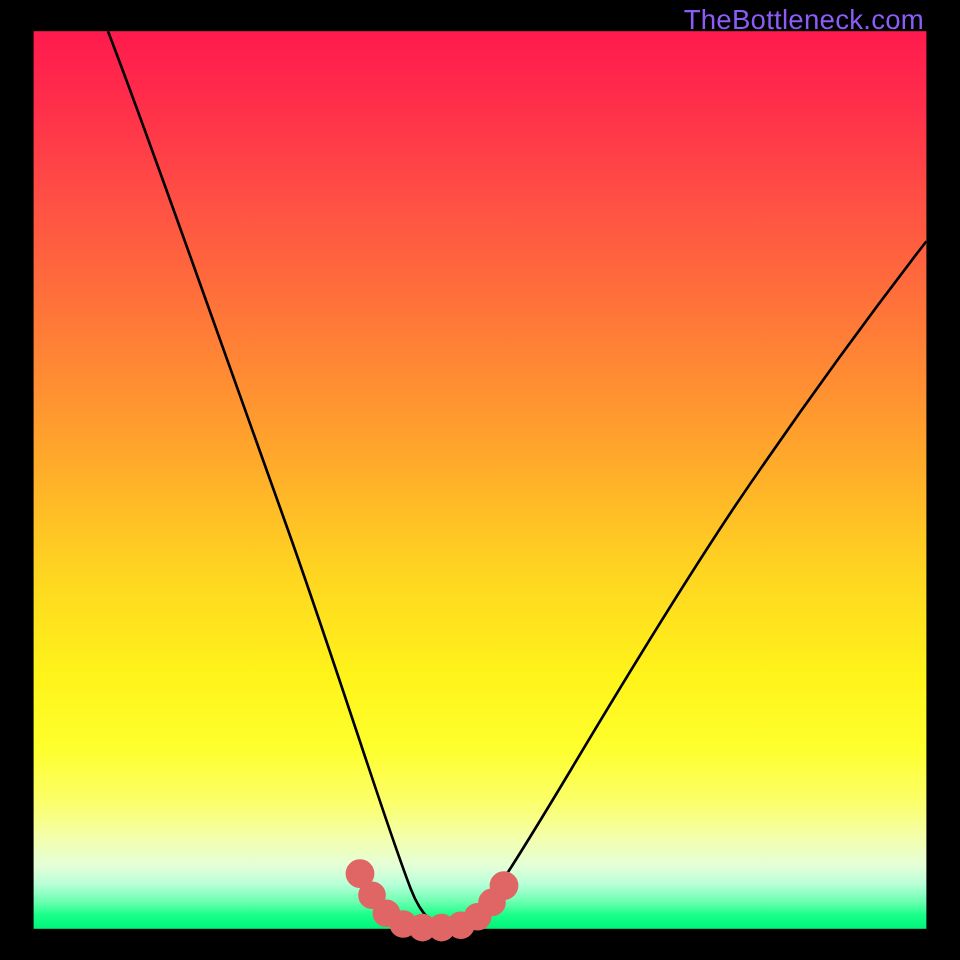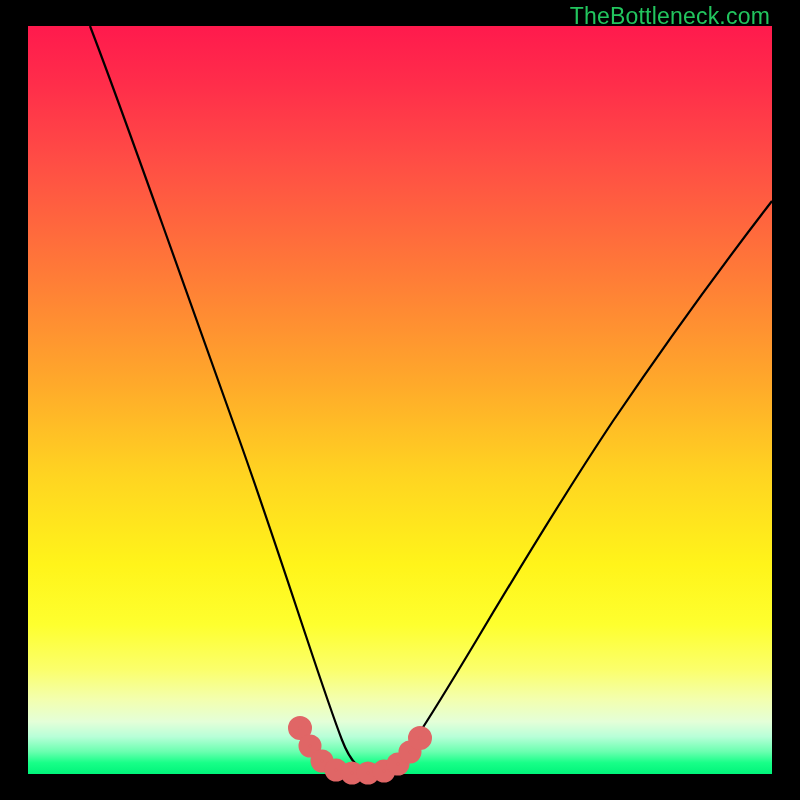--- a/index.html
+++ b/index.html
@@ -49,21 +49,21 @@
     left: 0;
     top: 0;
     width: 744px;
     height: 748px;
     overflow: visible;
   }
   .watermark {
     position: absolute;
     top: 3px;
     right: 30px;
-    color: #22c55e;
+    color: #8b5cf6;
     font-family: Arial, Helvetica, sans-serif;
     font-size: 23px;
     letter-spacing: 0.2px;
   }
 </style>
 </head>
 <body>
 
 <div class="frame">
   <div class="plot-area"></div>

